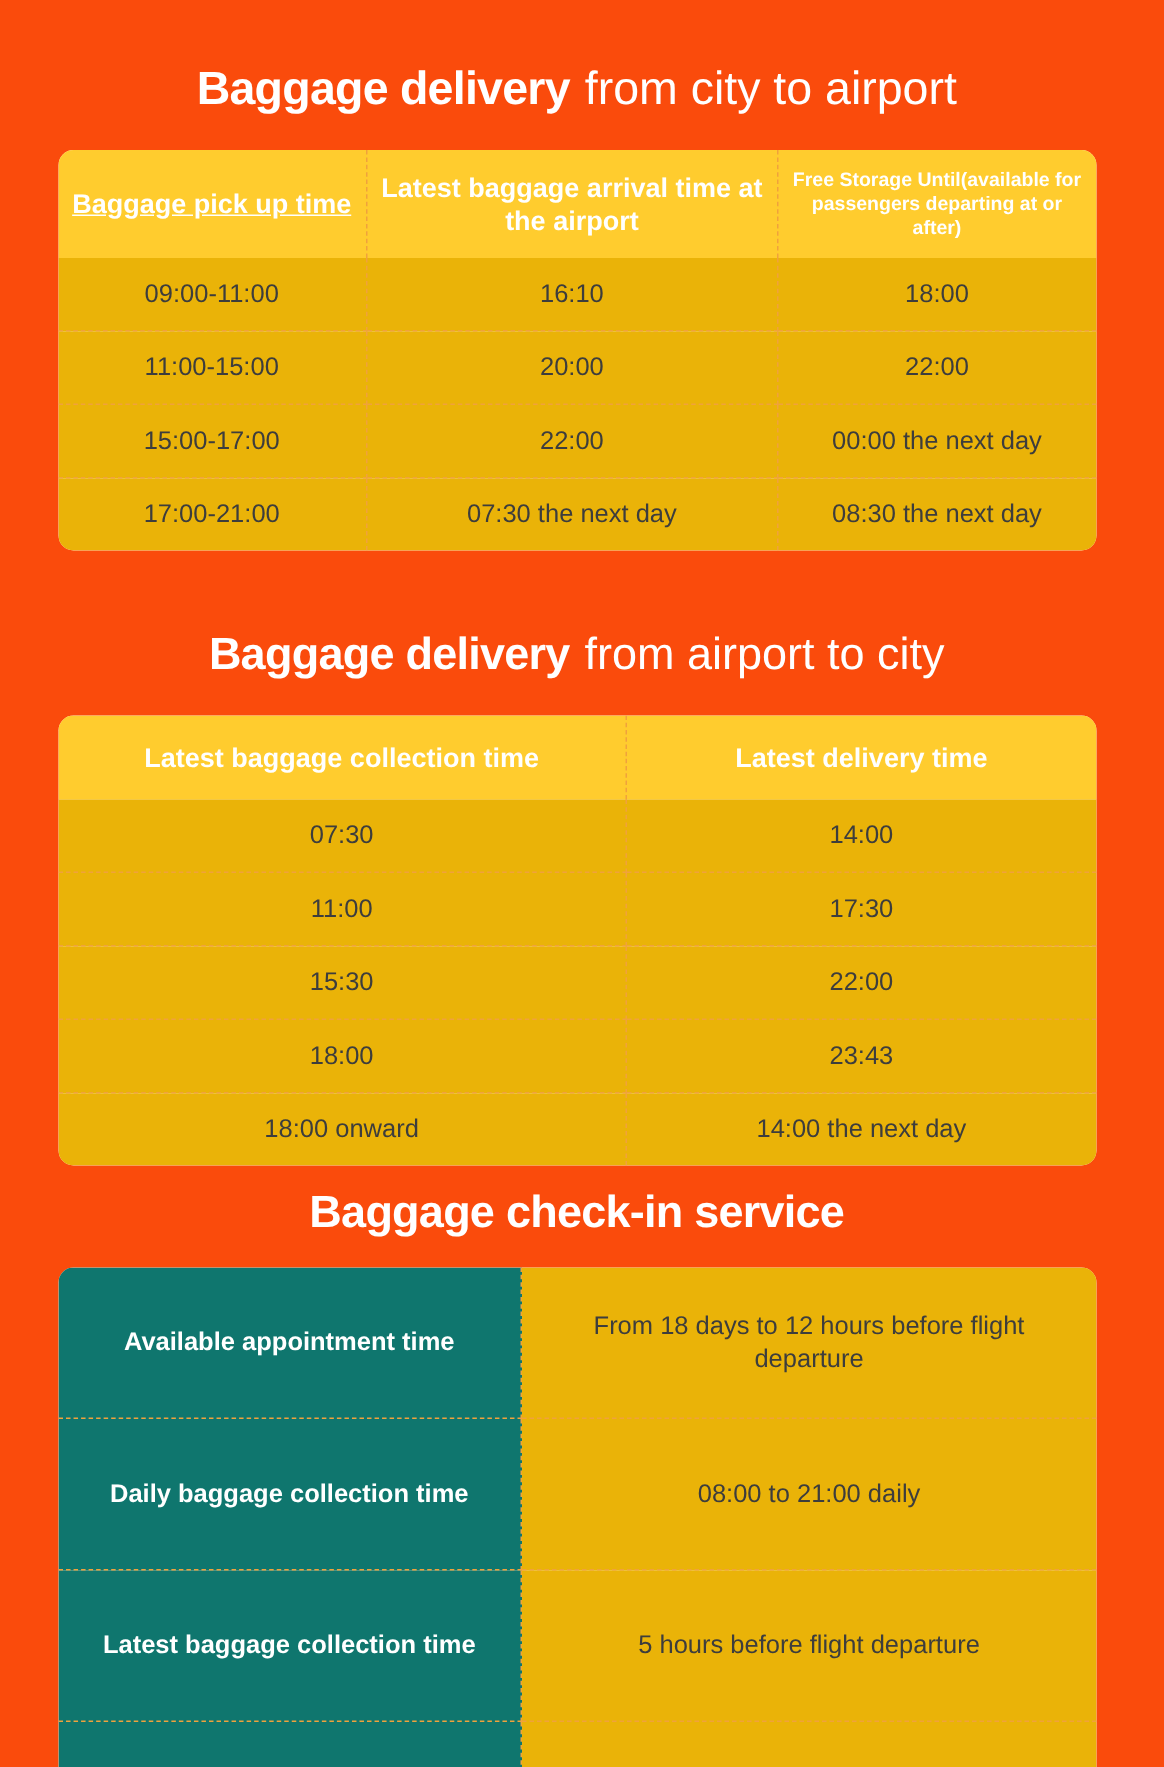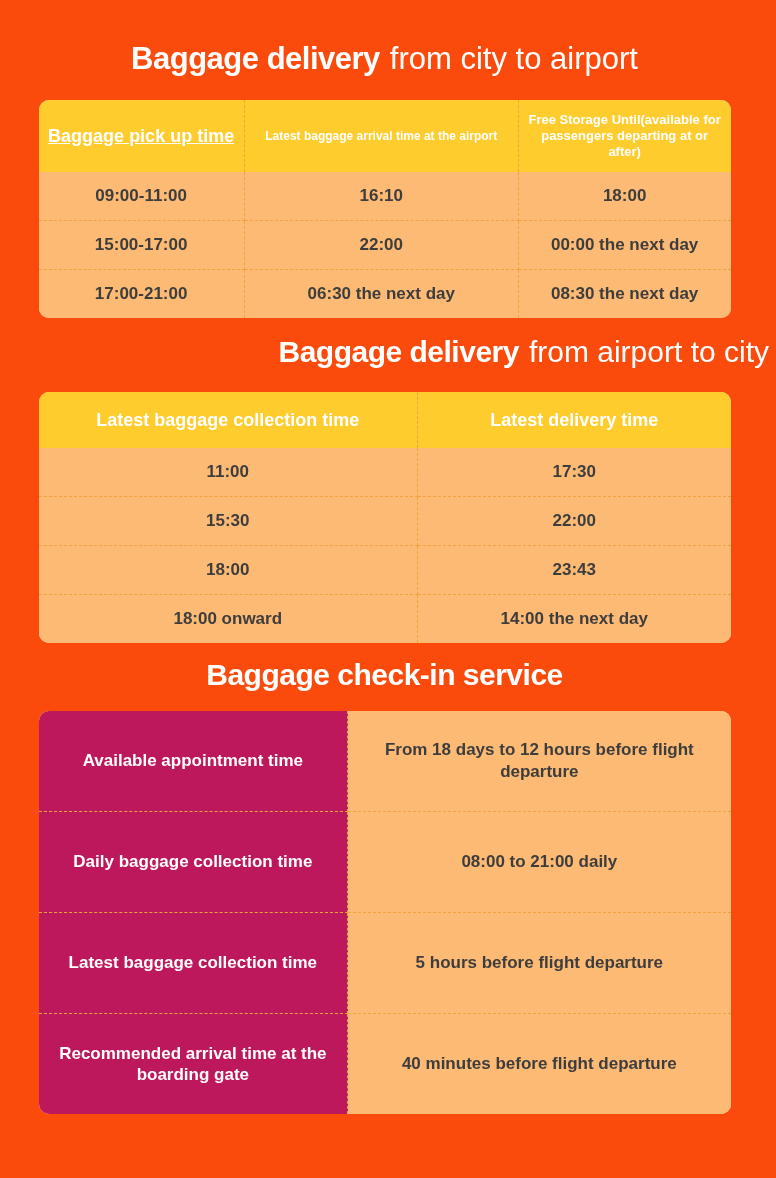--- a/index.html
+++ b/index.html
@@ -36,24 +36,23 @@
 
   .heading-1 {
     padding-top: 40px;
     font-size: 31px;
     line-height: 38px;
   }
   .heading-1 .bold { font-size: 31px; }
   .heading-1 .light { font-size: 31px; margin-left: 10px;}
 
   .heading-2 {
-    padding-top: 16px;
+    padding-top: 52px;
     font-size: 30px;
     line-height: 36px;
-    text-align: right;
   }
   .heading-2 .bold { font-size: 30px; }
   .heading-2 .light { font-size: 30px; margin-left: 10px;}
 
   .heading-3 {
     padding-top: 14px;
     font-size: 30px;
     line-height: 36px;
   }
   .heading-3 .bold { font-size: 30px; }
@@ -72,45 +71,45 @@
   }
   th {
     background: #FFCC2E;
     color: #FFFFFF;
     font-weight: 800;
     text-align: center;
     vertical-align: middle;
     line-height: 1.25;
   }
   td {
-    background: #fdba74;
+    background: #eab308;
     color: #3D3D3D;
     text-align: center;
     vertical-align: middle;
-    font-weight: 700;
+    font-weight: 400;
     line-height: 1.3;
   }
   .dashed-bottom {
     border-bottom: 1px dashed #F0A23C;
   }
   .dashed-right {
     border-right: 1px dashed #F0A23C;
   }
 
   
   #table1-wrap {
     width: 692px;
     margin-top: 22px;
   }
   #table1 th {
     height: 64px;
     padding: 4px 8px;
   }
   #table1 th.t1-h1 { font-size: 18px; text-decoration: underline; }
-  #table1 th.t1-h2 { font-size: 12px; }
+  #table1 th.t1-h2 { font-size: 18px; }
   #table1 th.t1-h3 { font-size: 13px; line-height: 1.22; }
   #table1 td {
     height: 44px;
     font-size: 17px;
     padding: 2px 6px;
   }
 
   
   #table2-wrap {
     width: 692px;
@@ -126,21 +125,21 @@
     font-size: 17px;
     padding: 2px 6px;
   }
 
   
   #table3-wrap {
     width: 692px;
     margin-top: 18px;
   }
   #table3 td.label {
-    background: #be185d;
+    background: #0f766e;
     color: #FFFFFF;
     font-weight: 800;
     font-size: 17px;
     height: 88px;
     padding: 6px 14px;
     line-height: 1.25;
   }
   #table3 td.value {
     font-size: 17px;
     padding: 6px 16px;
@@ -165,47 +164,56 @@
           <th class="t1-h3" style="width:30.5%">Free Storage Until(available for passengers departing at or after)</th>
         </tr>
       </thead>
       <tbody>
         <tr>
           <td class="dashed-right dashed-bottom">09:00-11:00</td>
           <td class="dashed-right dashed-bottom">16:10</td>
           <td class="dashed-bottom">18:00</td>
         </tr>
         <tr>
+          <td class="dashed-right dashed-bottom">11:00-15:00</td>
+          <td class="dashed-right dashed-bottom">20:00</td>
+          <td class="dashed-bottom">22:00</td>
+        </tr>
+        <tr>
           <td class="dashed-right dashed-bottom">15:00-17:00</td>
           <td class="dashed-right dashed-bottom">22:00</td>
           <td class="dashed-bottom">00:00 the next day</td>
         </tr>
         <tr>
           <td class="dashed-right">17:00-21:00</td>
-          <td class="dashed-right">06:30 the next day</td>
+          <td class="dashed-right">07:30 the next day</td>
           <td>08:30 the next day</td>
         </tr>
       </tbody>
     </table>
   </div>
 
   <div class="heading heading-2">
     <span class="bold">Baggage delivery</span><span class="light">from airport to city</span>
   </div>
 
   <div class="table-wrap" id="table2-wrap">
     <table id="table2">
       <thead>
         <tr>
           <th class="dashed-right" style="width:55%">Latest baggage collection time</th>
           <th style="width:45%">Latest delivery time</th>
         </tr>
       </thead>
       <tbody>
         <tr>
+          <td class="dashed-right dashed-bottom">07:30</td>
+          <td class="dashed-bottom">14:00</td>
+        </tr>
+        <tr>
           <td class="dashed-right dashed-bottom">11:00</td>
           <td class="dashed-bottom">17:30</td>
         </tr>
         <tr>
           <td class="dashed-right dashed-bottom">15:30</td>
           <td class="dashed-bottom">22:00</td>
         </tr>
         <tr>
           <td class="dashed-right dashed-bottom">18:00</td>
           <td class="dashed-bottom">23:43</td>

